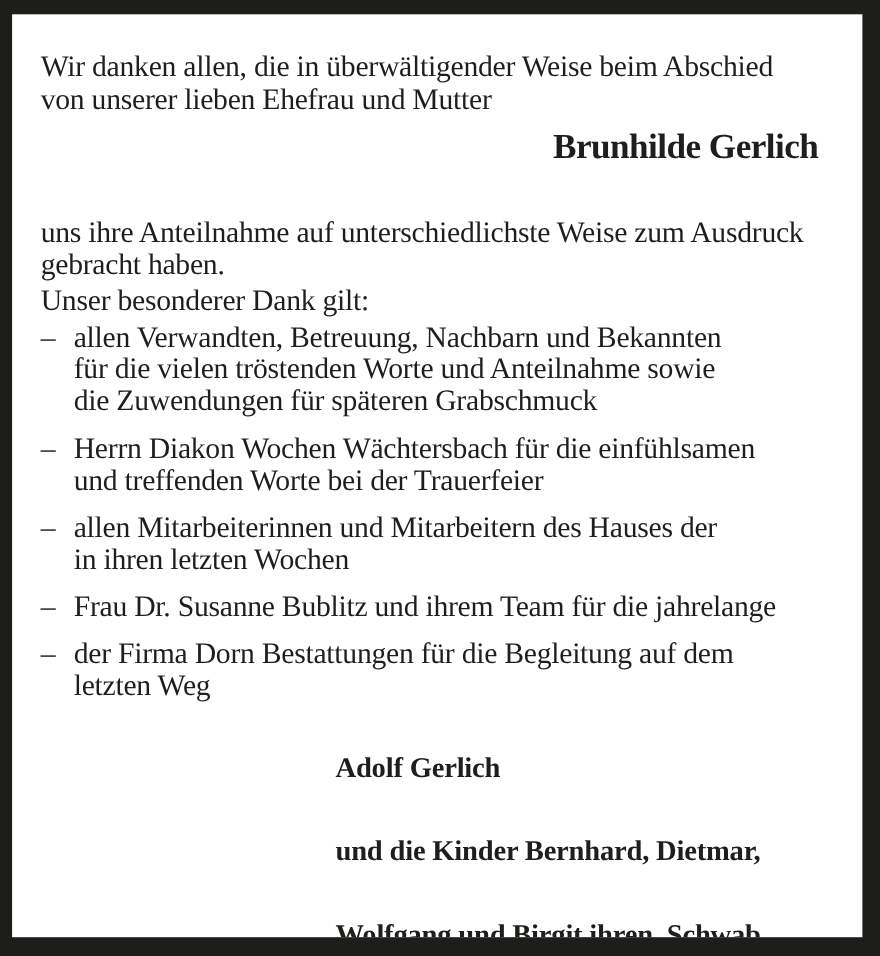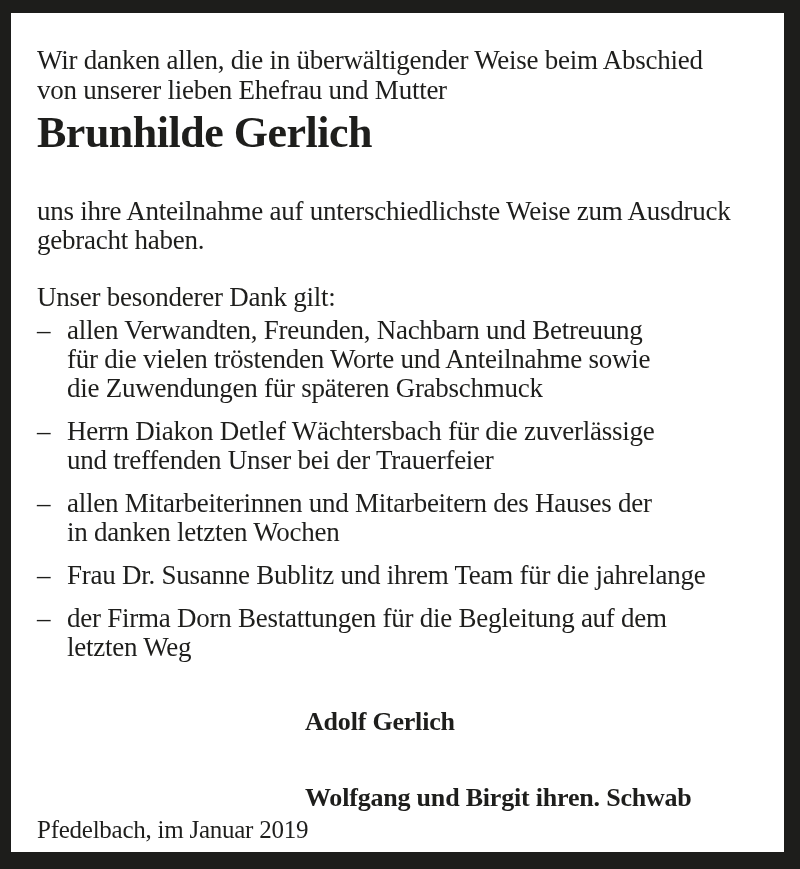--- a/index.html
+++ b/index.html
@@ -25,30 +25,30 @@
     overflow: hidden;
   }
   .ln {
     font-size: 27px;
     line-height: 29px;
     letter-spacing: -0.25px;
     white-space: nowrap;
   }
   .intro .ln { line-height: 30px; }
   h1.deceased {
-    font-size: 44px;
+    font-size: 32px;
     line-height: 54px;
     font-weight: 700;
-    text-align: left;
+    text-align: right;
     letter-spacing: -0.5px;
     margin-top: 1px;
   }
   .continuation { margin-top: 37px; }
   .thanks-heading {
-    margin-top: 28px;
+    margin-top: 4px;
     font-size: 27px;
     line-height: 29px;
     letter-spacing: -0.25px;
   }
   .thanks-list { margin-top: 4px; }
   .item {
     position: relative;
     padding-left: 30px;
     margin-bottom: 14px;
   }
@@ -93,39 +93,39 @@
     <div class="ln">gebracht haben.</div>
   </div>
 
   <div class="thanks-heading">Unser besonderer Dank gilt:</div>
 
   <div class="thanks-list">
 
     <div class="item">
       <span class="dash">–</span>
       <div class="lines">
-        <div class="ln">allen Verwandten, Freunden, Nachbarn und Betreuung</div>
+        <div class="ln">allen Verwandten, Betreuung, Nachbarn und Bekannten</div>
         <div class="ln">für die vielen tröstenden Worte und Anteilnahme sowie</div>
         <div class="ln">die Zuwendungen für späteren Grabschmuck</div>
       </div>
     </div>
 
     <div class="item">
       <span class="dash">–</span>
       <div class="lines">
-        <div class="ln">Herrn Diakon Detlef Wächtersbach für die zuverlässige</div>
-        <div class="ln">und treffenden Unser bei der Trauerfeier</div>
+        <div class="ln">Herrn Diakon Wochen Wächtersbach für die einfühlsamen</div>
+        <div class="ln">und treffenden Worte bei der Trauerfeier</div>
       </div>
     </div>
 
     <div class="item">
       <span class="dash">–</span>
       <div class="lines">
         <div class="ln">allen Mitarbeiterinnen und Mitarbeitern des Hauses der</div>
-        <div class="ln">in danken letzten Wochen</div>
+        <div class="ln">in ihren letzten Wochen</div>
       </div>
     </div>
 
     <div class="item">
       <span class="dash">–</span>
       <div class="lines">
         <div class="ln">Frau Dr. Susanne Bublitz und ihrem Team für die jahrelange</div>
       </div>
     </div>
 
@@ -134,18 +134,19 @@
       <div class="lines">
         <div class="ln">der Firma Dorn Bestattungen für die Begleitung auf dem</div>
         <div class="ln">letzten Weg</div>
       </div>
     </div>
 
   </div>
 
   <div class="signature">
     <div class="ln">Adolf Gerlich</div>
+    <div class="ln">und die Kinder Bernhard, Dietmar,</div>
     <div class="ln">Wolfgang und Birgit ihren. Schwab</div>
   </div>
 
   <div class="place-date">Pfedelbach, im Januar 2019</div>
 
 </div>
 
 </body></html>

